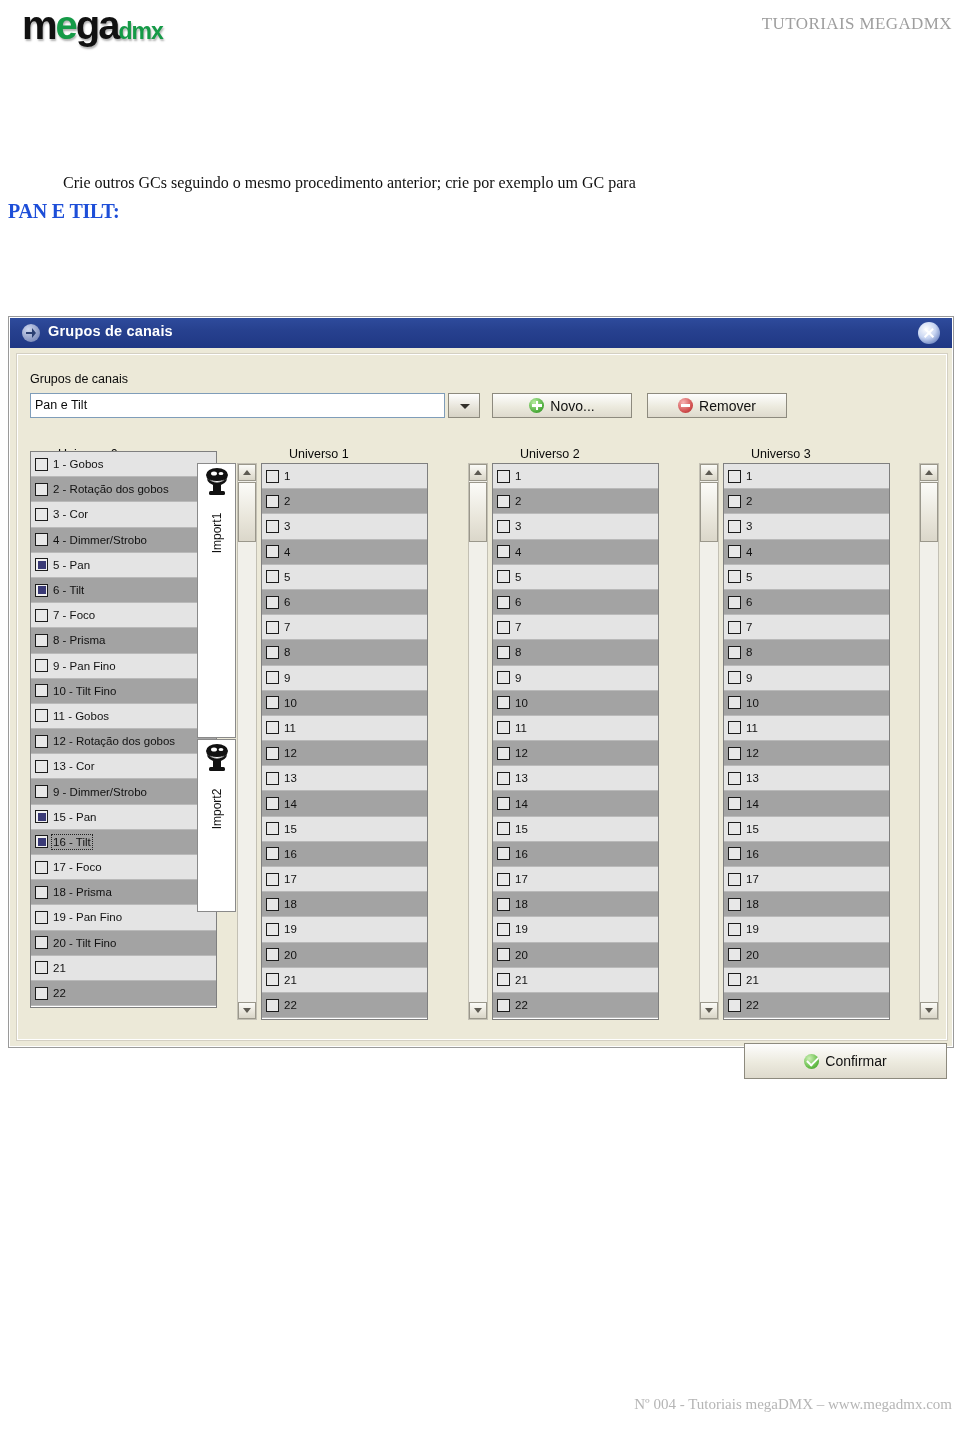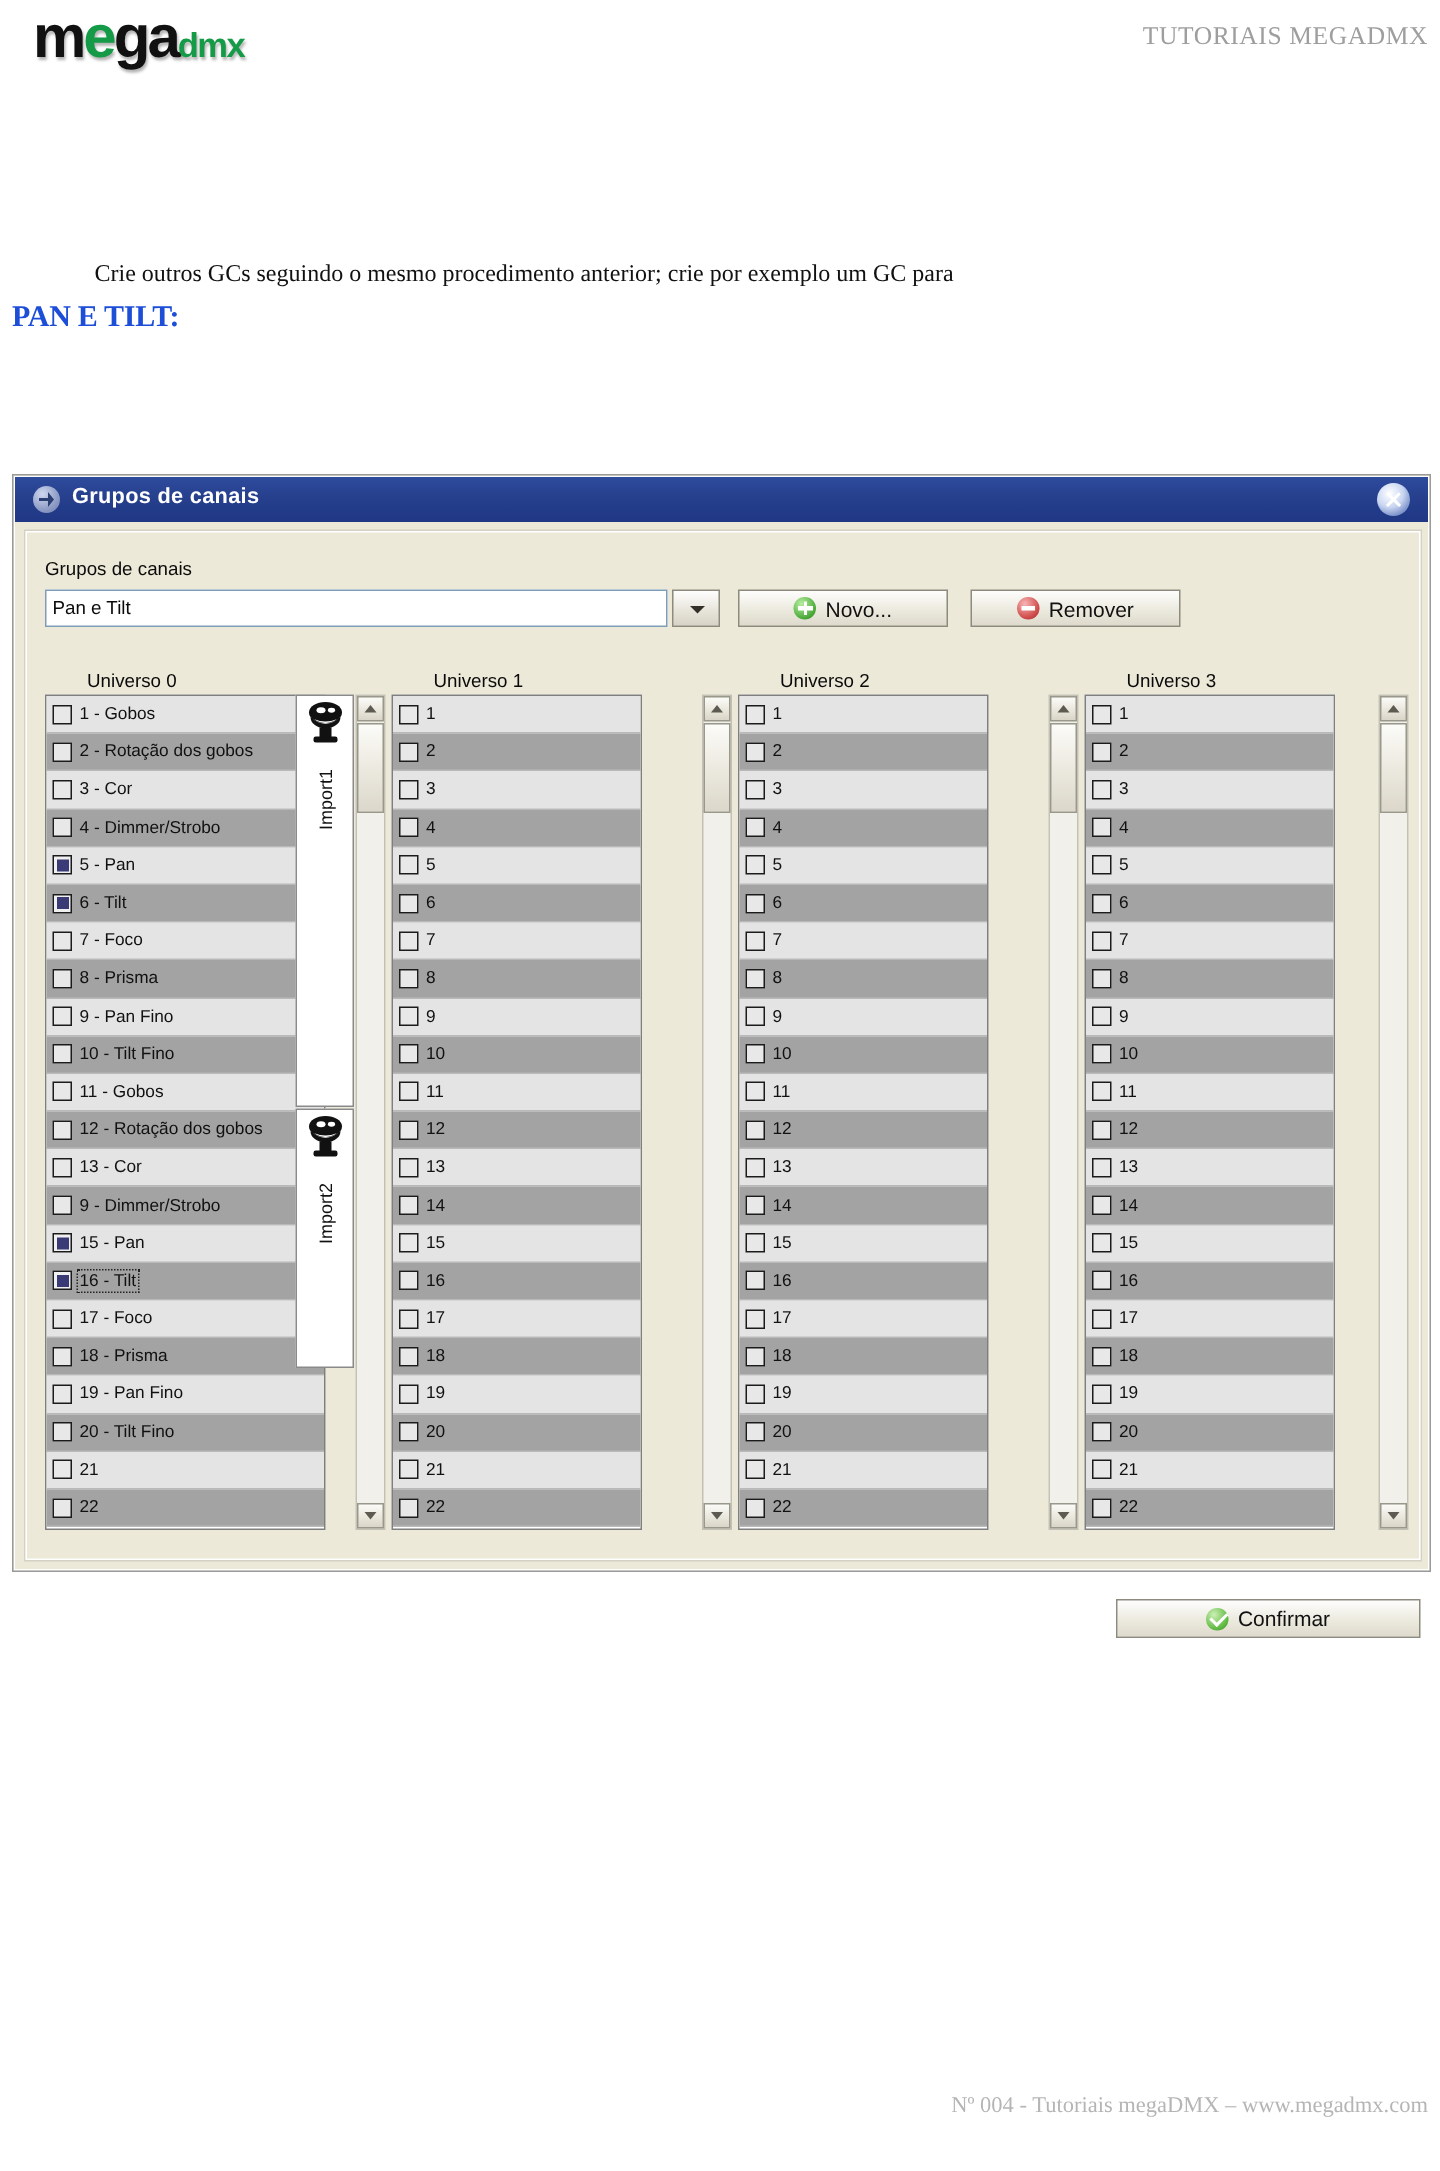--- a/index.html
+++ b/index.html
@@ -105,21 +105,21 @@
      background:linear-gradient(to bottom,#fbfbf8,#e9e6db 60%,#dbd7ca);
      border:1px solid #9a978b;box-sizing:border-box;cursor:pointer;}
 
   
   .fixcol{position:absolute;background:#ffffff;border:1px solid #8a8a8a;box-sizing:border-box;}
   .fixicon{position:absolute;left:50%;transform:translateX(-50%);width:32px;height:30px;}
   .vertlbl{position:absolute;left:50%;transform:translateX(-50%) rotate(-90deg);
      transform-origin:center;white-space:nowrap;font-size:12px;color:#111;}
 
   
-  .confirm{position:absolute;left:726px;top:688px;width:203px;height:26px;margin-top:23px;}
+  .confirm{position:absolute;left:726px;top:688px;width:203px;height:36px;}
 
   
   .footer{position:absolute;right:8px;top:1396px;font-family:"Liberation Serif",serif;
      font-size:15px;color:#b5b5b5;}
 </style>
 </head>
 <body>
 
 <div class="page-header">
   <div class="logo"><span class="m1">m</span><span class="e">e</span><span class="ga">ga</span><span class="dmx">dmx</span></div>
@@ -154,21 +154,21 @@
       <div class="tbtn" style="left:629px;top:38px;width:140px;">
         <span class="glyph g-red"></span>
         <span>Remover</span>
       </div>
 
       <div class="colhdr" style="left:12px;top:92px;">Universo 0</div>
       <div class="colhdr" style="left:243px;top:92px;">Universo 1</div>
       <div class="colhdr" style="left:474px;top:92px;">Universo 2</div>
       <div class="colhdr" style="left:705px;top:92px;">Universo 3</div>
 
-      <div class="listwrap" style="left:12px;top:108px;width:187px;height:557px;">
+      <div class="listwrap" style="left:12px;top:96px;width:187px;height:557px;">
         <div id="list0">
             <div class="row alt">
               <span class="cb"></span>
               <span class="txt">1 - Gobos</span>
             </div>
             <div class="row plain">
               <span class="cb"></span>
               <span class="txt">2 - Rotação dos gobos</span>
             </div>
             <div class="row alt">

